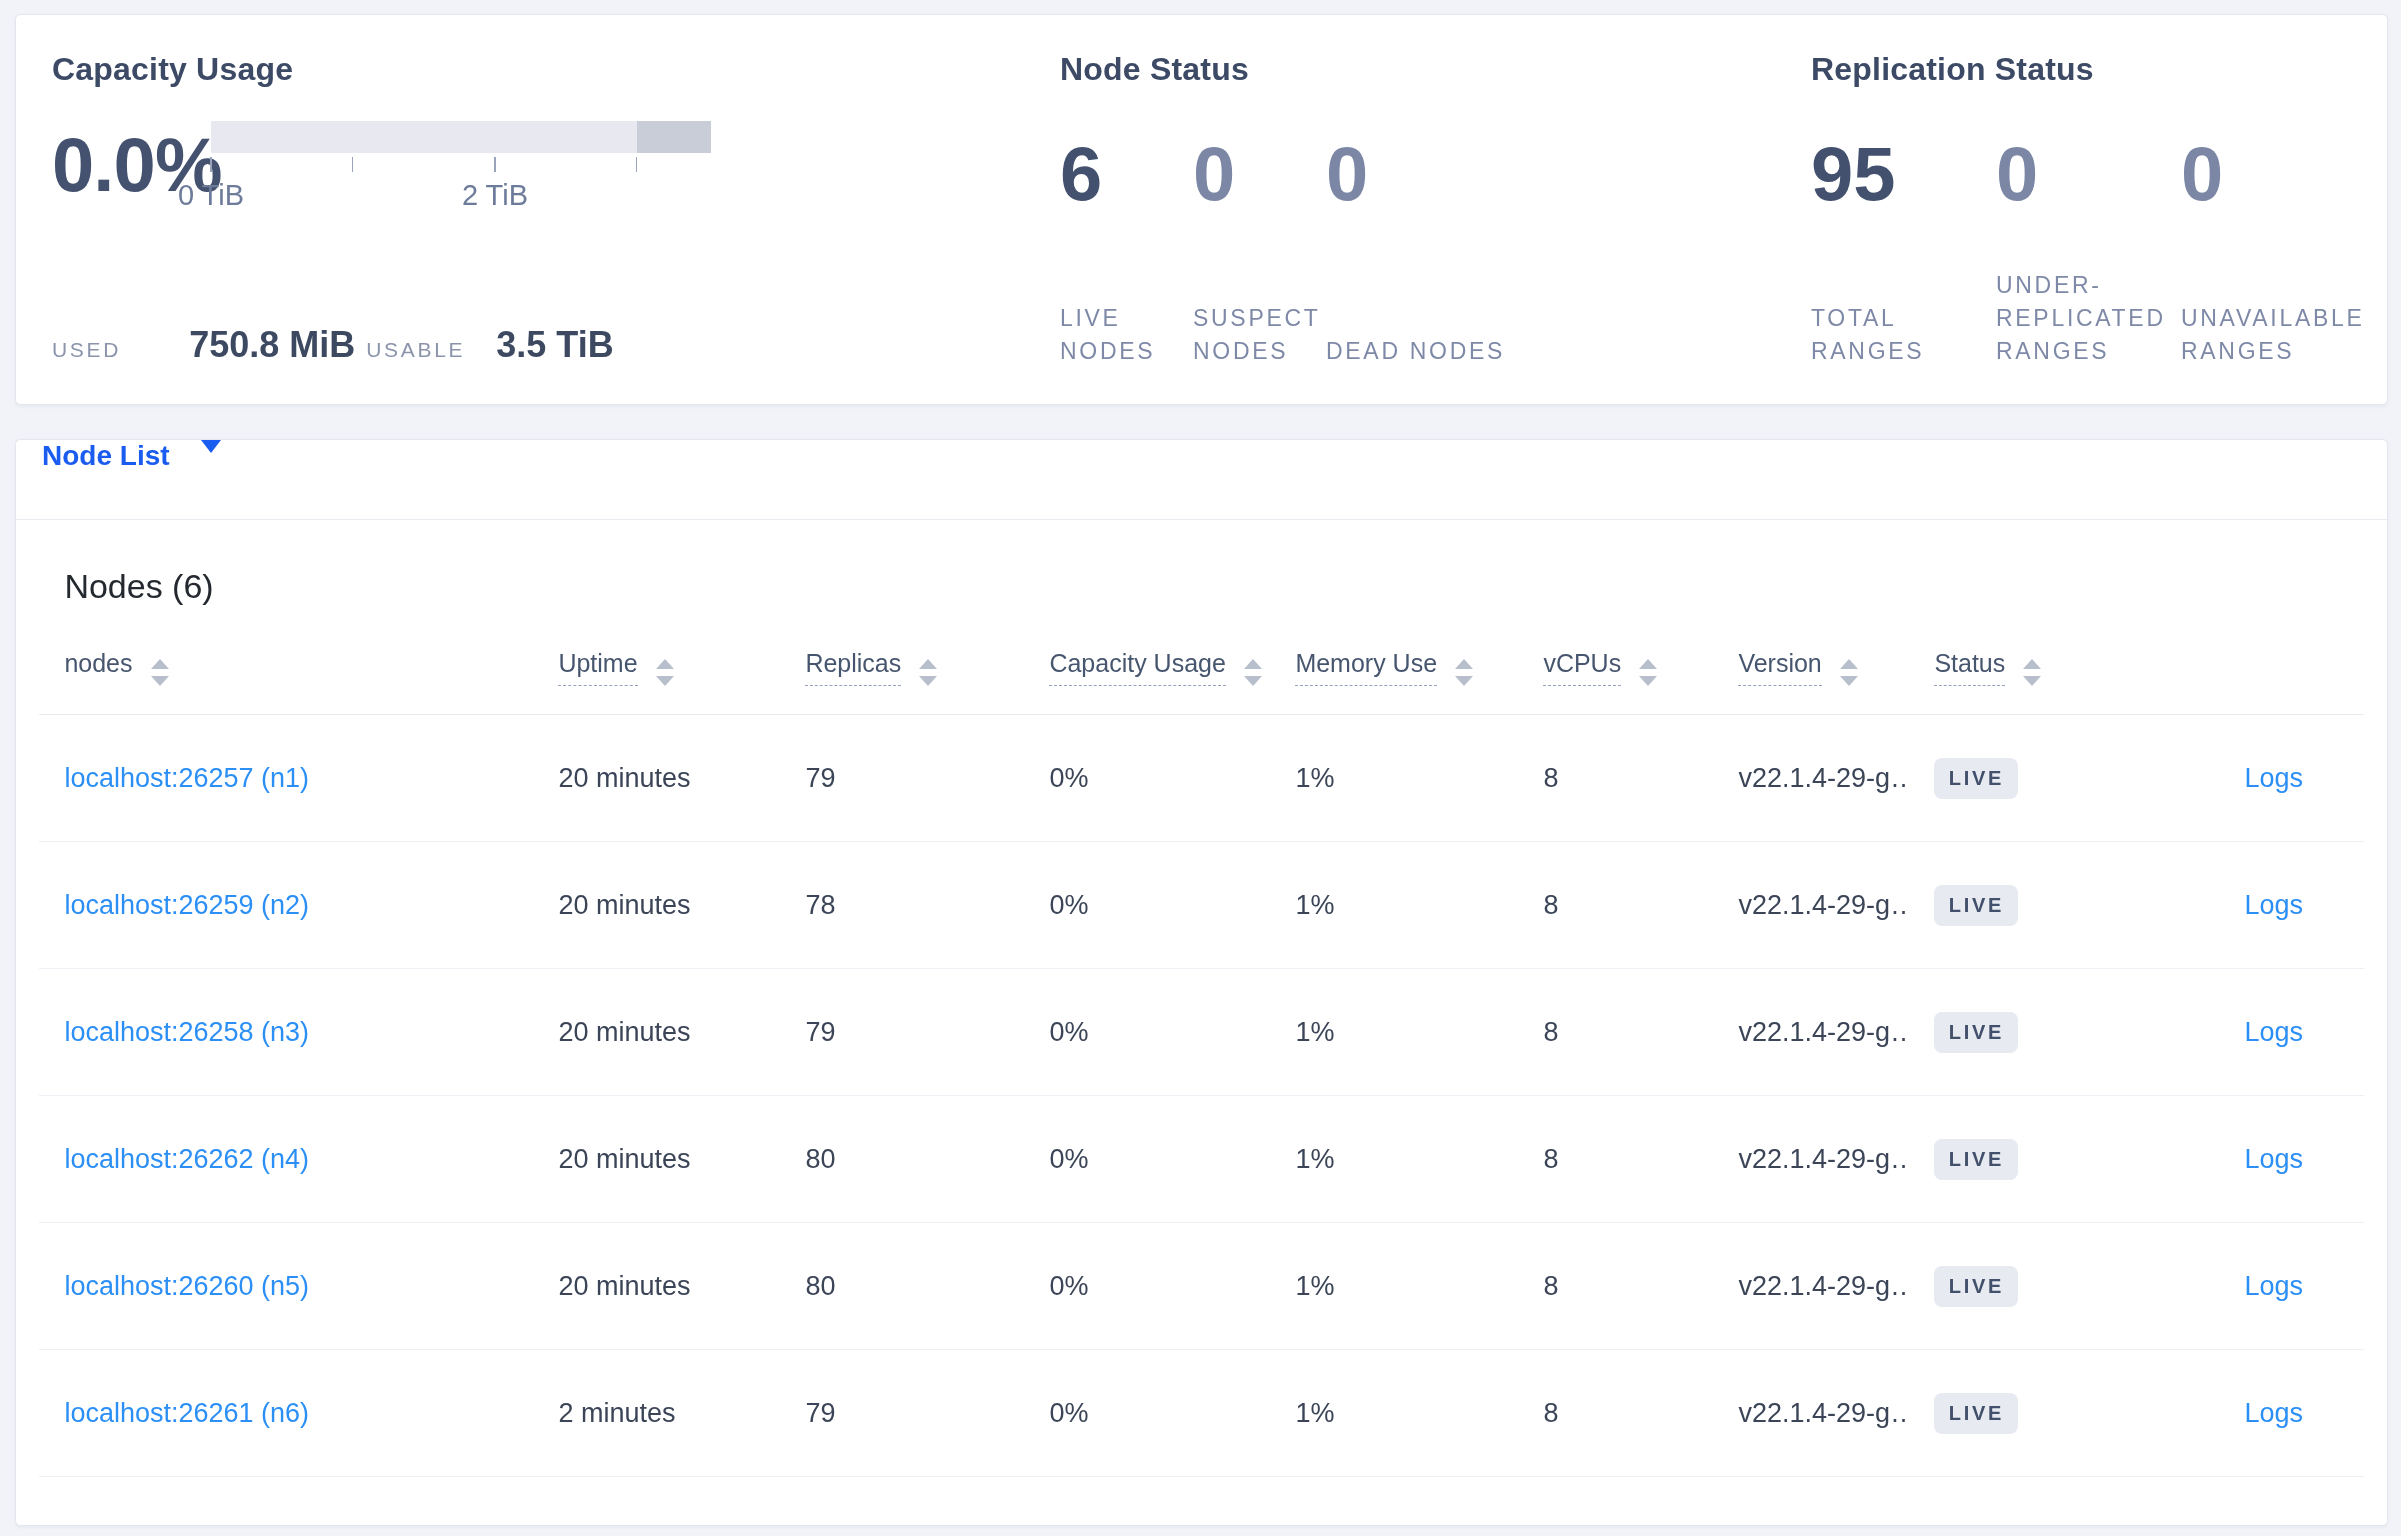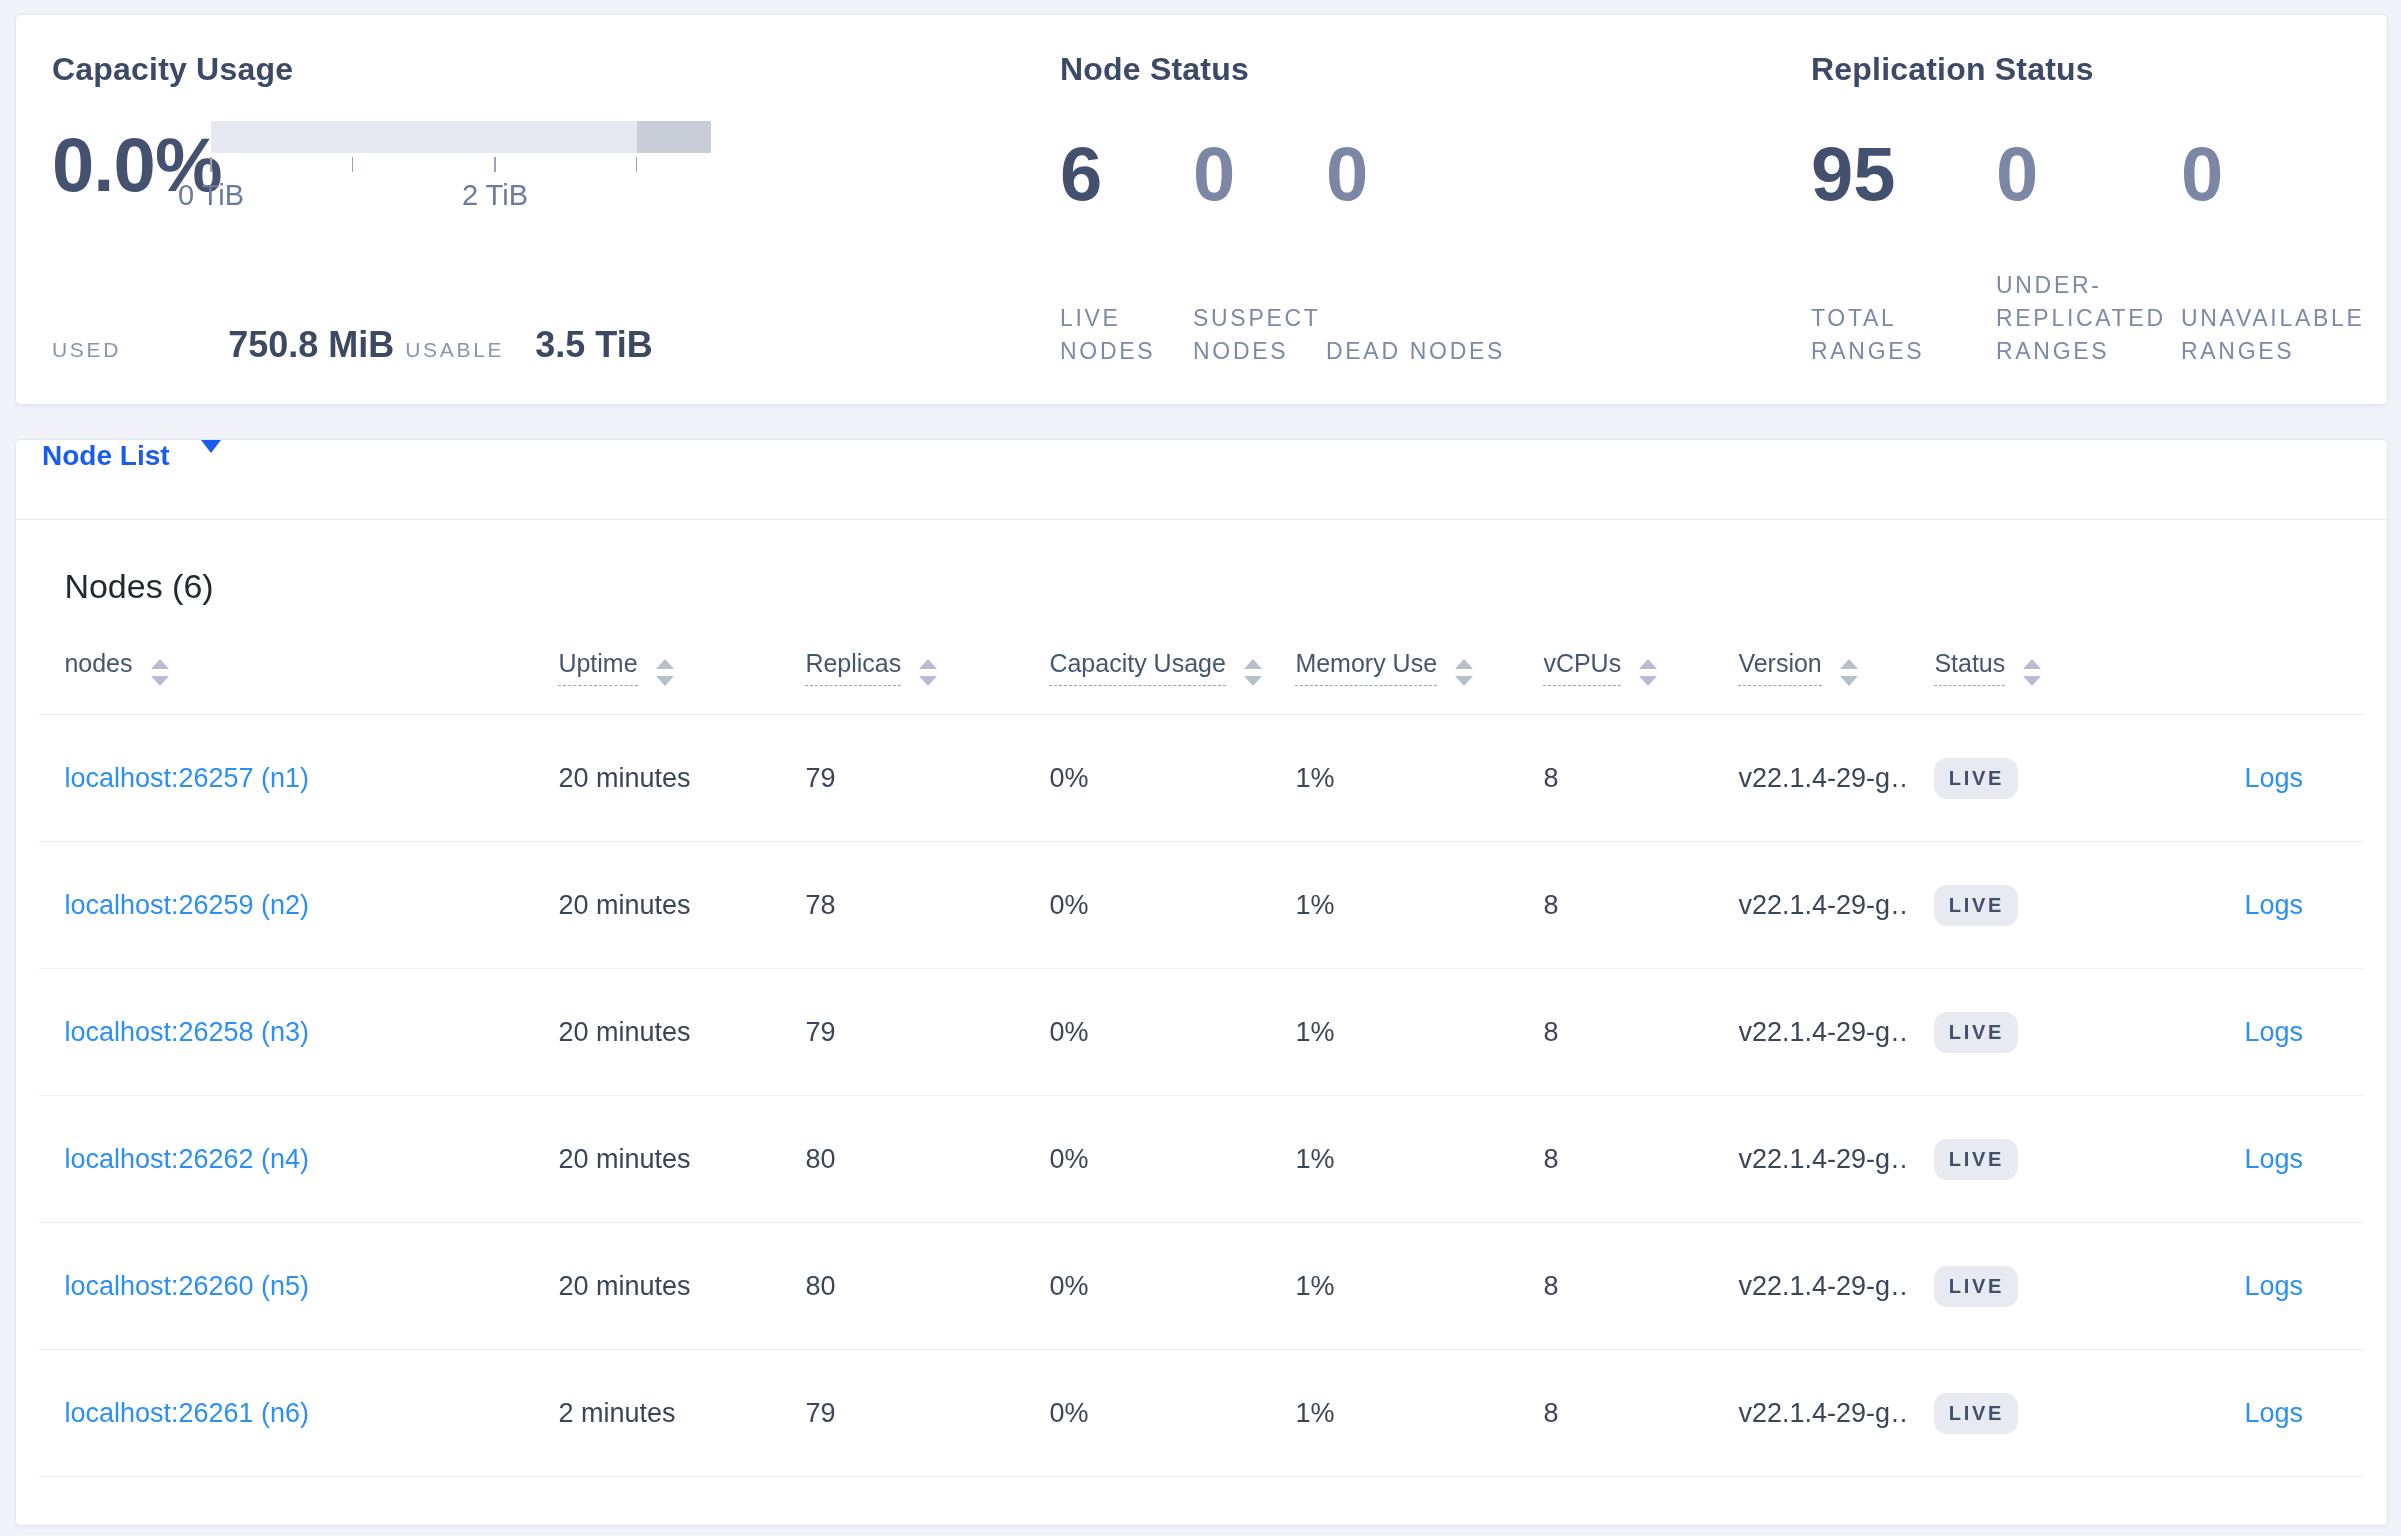--- a/index.html
+++ b/index.html
@@ -37,21 +37,21 @@
   .cap-bar-wrap{position:relative;width:500px;}
   .cap-bar{height:32px;background:#e8e9f0;position:relative;}
   .cap-bar-dark{position:absolute;top:0;bottom:0;left:85.1%;right:0;background:#c9cdd8;}
   .cap-ticks{position:absolute;top:36px;left:0;width:100%;height:54px;}
   .tickwrap{position:absolute;top:0;}
   .tick{position:absolute;top:0;left:-0.9px;width:1.8px;height:14.4px;background:#99a3b9;}
   .tick-label{position:absolute;top:21.6px;transform:translateX(-50%);font-size:29px;color:#6d7b9a;white-space:nowrap;}
   .cap-footer{position:absolute;bottom:38px;left:0;display:flex;align-items:baseline;white-space:nowrap;}
   .cap-label{font-size:21px;letter-spacing:2.7px;color:#8b94ab;}
   .cap-value{font-size:36px;font-weight:700;color:#3c4961;}
-  .m-l96{margin-left:107px}.m-l30{margin-left:11px}.m-l34{margin-left:31px}
+  .m-l96{margin-left:68px}.m-l30{margin-left:11px}.m-l34{margin-left:31px}
 
   
   .stats-grid{position:absolute;top:114px;bottom:36px;left:0;right:27px;display:grid;}
   .grid-nodes{grid-template-columns:133px 133px auto;}
   .grid-repl{grid-template-columns:185px 185px auto;}
   .stat-col{display:flex;flex-direction:column;justify-content:space-between;align-items:flex-start;}
   .stat-num{font-size:76px;font-weight:700;color:#7b87a5;line-height:90px;}
   .stat-num.primary{color:#43516e;}
   .stat-label{font-size:23px;letter-spacing:2.7px;color:#7e89a7;line-height:33px;max-width:221px;padding-right:21.6px;}
 
@@ -74,21 +74,21 @@
   .tri-up{border-bottom:10.8px solid #b8bfcc;margin-bottom:6.3px;}
   .tri-down{border-top:10.8px solid #b8bfcc;}
 
   .trow{height:126px;border-bottom:1.8px solid #edeff4;}
   .cell{padding-left:25px;font-size:27px;color:#3b4557;white-space:nowrap;overflow:hidden;}
   .link{color:#2b8ff5;text-decoration:none;cursor:pointer;}
   .c-logs{text-align:right;padding-right:61px;padding-left:0;}
   .badge{
     display:inline-block;background:#e7eaf1;color:#42506b;
     font-size:20px;font-weight:700;letter-spacing:2.7px;
-    padding:10.8px 14.4px;border-radius:13px;line-height:1;
+    padding:10.8px 14.4px;border-radius:8px;line-height:1;
   }
 </style>
 </head>
 <body>
 
 <div class="page">
 
   <section class="card stats-card">
 
     <div class="stat-section sec-capacity">

